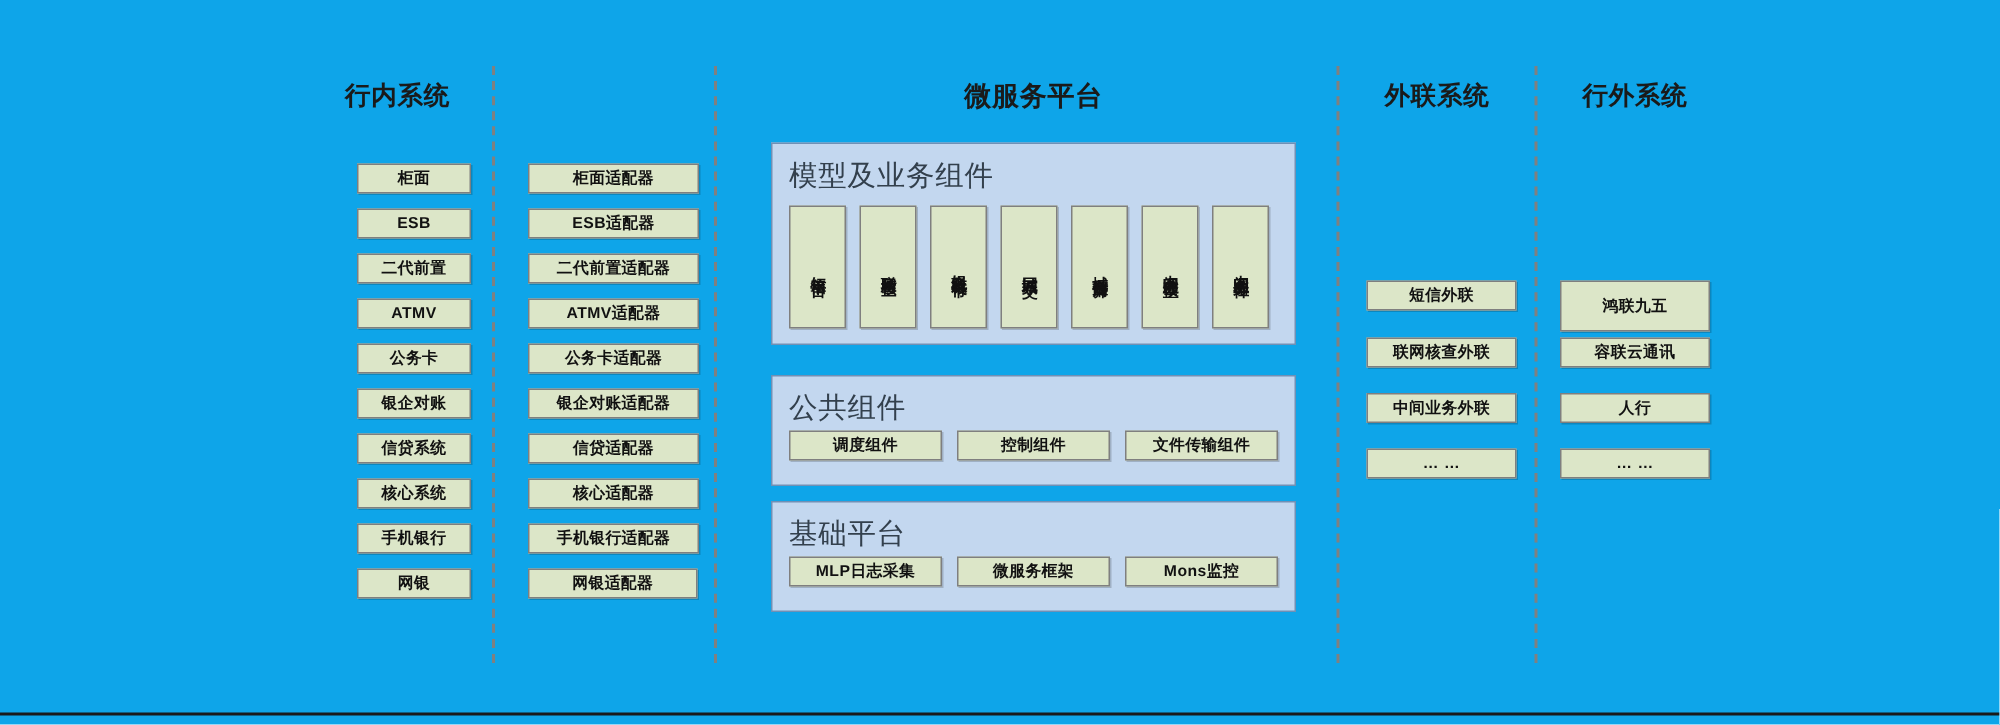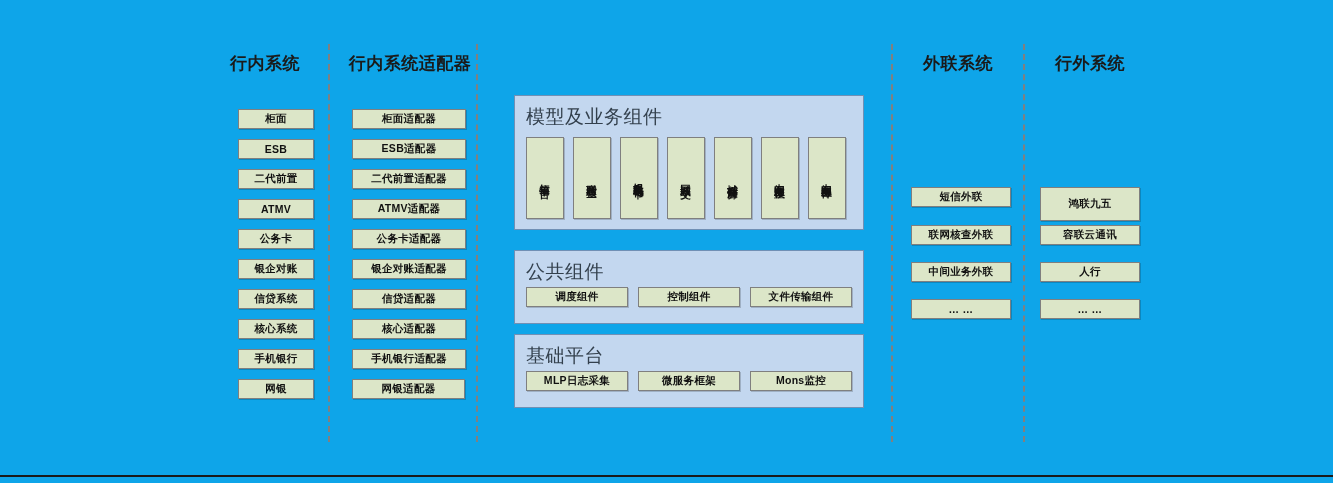--- a/index.html
+++ b/index.html
@@ -82,21 +82,21 @@
     width: 1333px; height: 0;
     border-top: 2px solid #1a1a1a;
   }
 </style>
 </head>
 <body>
 
 <div id="canvas">
 
   <div class="col-title" style="left:195px; top:52px; width:140px;">行内系统</div>
-  <div class="col-title" style="left:330px; top:52px; width:160px;">行内系统适配器</div>
+  <div class="col-title" style="left:589px; top:52px; width:200px; font-size:18px;">微服务平台</div>
   <div class="col-title" style="left:888px; top:52px; width:140px;">外联系统</div>
   <div class="col-title" style="left:1020px; top:52px; width:140px;">行外系统</div>
 
   <div class="divider" style="left:328px; top:44px; height:398px;"></div>
   <div class="divider" style="left:476px; top:44px; height:398px;"></div>
   <div class="divider" style="left:891px; top:44px; height:398px;"></div>
   <div class="divider" style="left:1023px; top:44px; height:398px;"></div>
 
   <div class="gbox" style="left:238px; top:109px; width:76px; height:20px;">柜面</div>
   <div class="gbox" style="left:238px; top:139px; width:76px; height:20px;">ESB</div>

